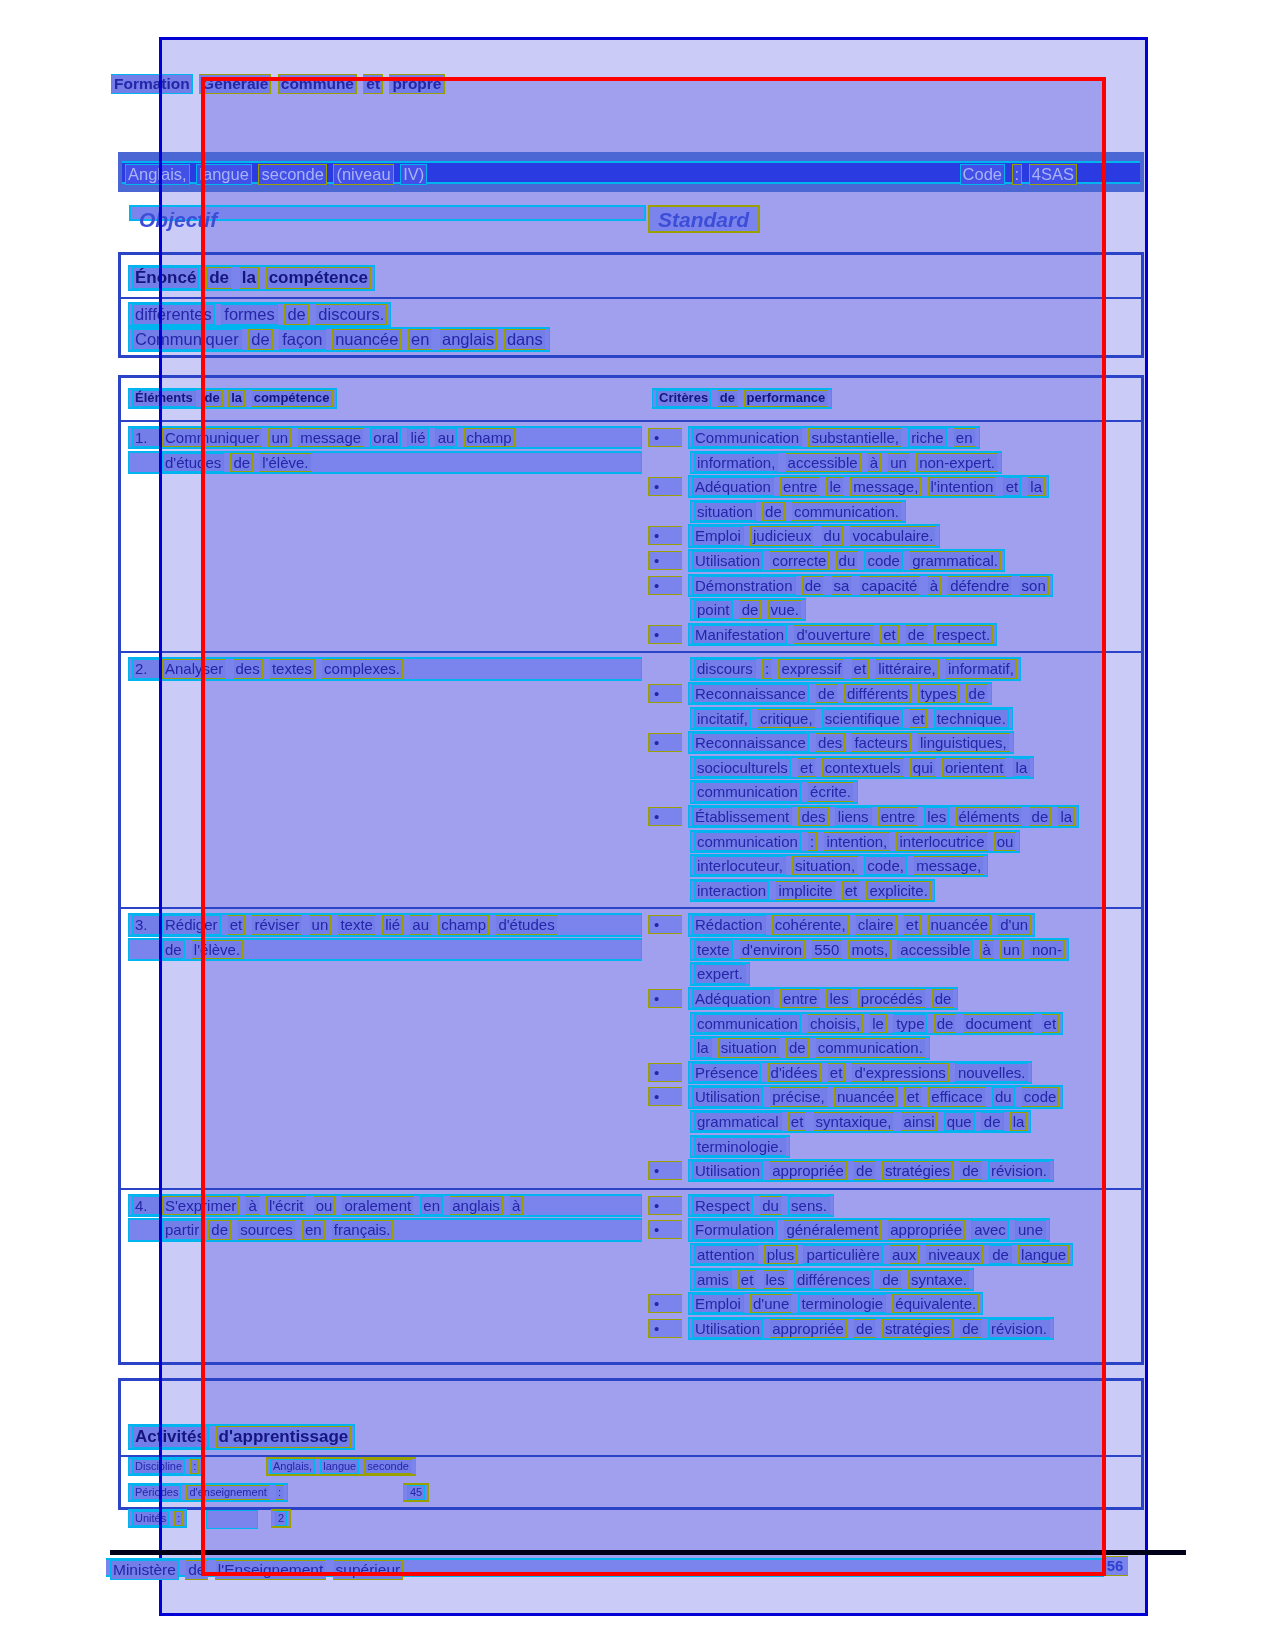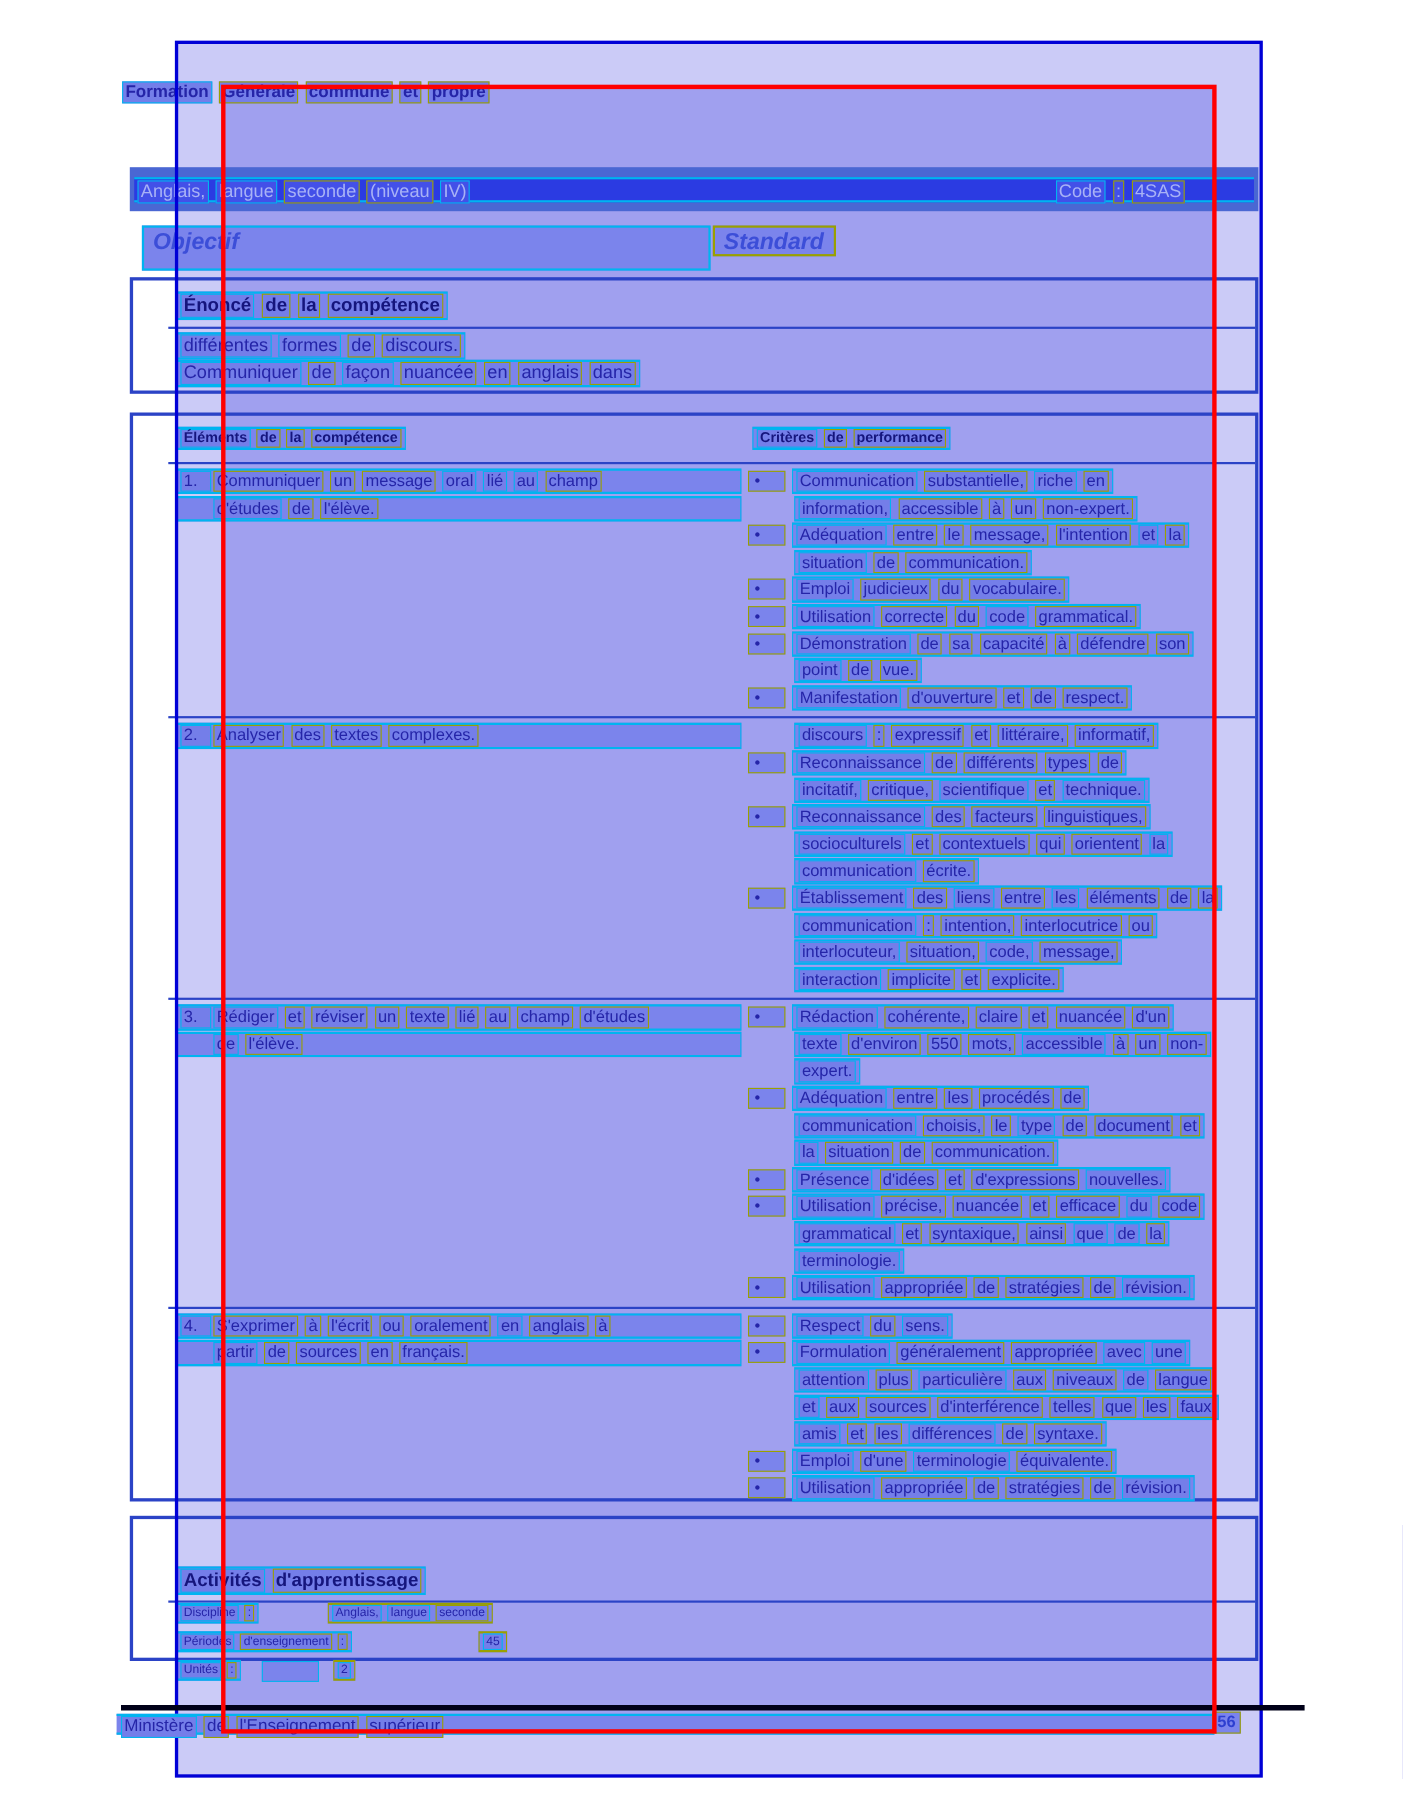--- a/index.html
+++ b/index.html
@@ -9,38 +9,38 @@
     --headmid:#3c4ed8; --red:#ff0000; --pborder:#0000d6;
   }
   *{box-sizing:border-box;margin:0;padding:0;}
   html,body{width:1275px;height:1651px;background:#ffffff;overflow:hidden;}
   body{position:relative;font-family:"Liberation Sans","DejaVu Sans",sans-serif;color:var(--ink);}
   .abs{position:absolute;}
   .page{left:159px;top:37px;width:989px;height:1579px;background:var(--pageblue);z-index:1;}
   .content-fill{left:203px;top:79px;width:901px;height:1495px;background:var(--midblue);z-index:2;}
   .page-outline{left:159px;top:37px;width:989px;height:1579px;border:3px solid var(--pborder);z-index:40;pointer-events:none;}
   .red-outline{left:201px;top:77px;width:905px;height:1499px;border:4px solid var(--red);z-index:50;pointer-events:none;}
-  .layer{z-index:10;padding-left:32px;}
+  .layer{z-index:10;}
   
   .w{display:inline-block;background:var(--word);border:1px solid var(--olive);padding:0 2px;margin:0 1px;line-height:1.15;}
   .w.cy{border-color:var(--cyan);}
   .band{display:inline-block;background:var(--band);border:1px solid var(--cyan);border-top-width:2px;border-bottom-width:2px;padding:0 2px;white-space:nowrap;}
   .band.olv{border-color:var(--olive);}
   .line{height:24.6px;white-space:nowrap;}
   
   .top-text{left:110px;top:74px;font-size:15.5px;font-weight:600;z-index:10;white-space:nowrap;}
   
   .header-bar{left:118px;top:152px;width:1026px;height:40px;background:var(--barfill);z-index:10;}
   .bar-band{position:absolute;left:4px;right:4px;top:9px;height:23px;background:var(--barband);border-top:2px solid var(--cyan);border-bottom:2px solid var(--cyan);}
   .bar-title{position:absolute;left:2px;top:1px;font-size:16.5px;color:var(--bartext);white-space:nowrap;}
   .bar-title .w,.bar-code .w{background:#4350e8;}
   .bar-code{position:absolute;right:62px;top:1px;font-size:16.5px;color:var(--bartext);white-space:nowrap;text-align:right;}
   
   .heading-row{left:118px;top:203px;width:1026px;height:34px;z-index:10;}
-  .objectif-band{position:absolute;left:11px;top:2px;width:517px;height:41px;background:var(--band);border:2px solid var(--cyan);}
+  .objectif-band{position:absolute;left:11px;top:2px;width:517px;height:16px;background:var(--band);border:2px solid var(--cyan);}
   .standard-band{position:absolute;left:530px;top:2px;width:112px;height:28px;background:var(--band);border:2px solid var(--olive);}
   .h-italic{font-size:21px;font-weight:bold;font-style:italic;color:var(--headmid);padding-left:4px;line-height:24px;display:inline-block;}
   .h-italic .w{background:transparent;border-color:transparent;}
   
   .tbl{border:3px solid var(--tb);z-index:10;background:transparent;}
   .enonce{left:118px;top:252px;width:1026px;height:106px;}
   .tbl-head{border-bottom:2px solid var(--tb);font-weight:bold;color:var(--inkdark);font-size:17px;}
   .enonce .tbl-head{height:44px;padding:10px 0 0 7px;}
   .tbl-body{padding:3px 0 0 7px;font-size:16.5px;}
   .elements{left:118px;top:375px;width:1026px;height:990px;}
@@ -179,21 +179,20 @@
             <span class="band wordify"><span class="num w cy">4.</span><span class="w">S'exprimer</span> <span class="w">à</span> <span class="w">l'écrit</span> <span class="w">ou</span> <span class="w">oralement</span> <span class="w cy">en</span> <span class="w">anglais</span> <span class="w">à</span> </span>
           </div>
           <div class="line cont">
             <span class="band wordify"><span class="w cy">partir</span> <span class="w">de</span> <span class="w">sources</span> <span class="w">en</span> <span class="w">français.</span> </span>
           </div>
         </div>
         <div class="col2">
           <div class="line"><span class="bullet">•</span><span class="band wordify"><span class="w cy">Respect</span> <span class="w">du</span> <span class="w cy">sens.</span> </span></div>
           <div class="line"><span class="bullet">•</span><span class="band wordify"><span class="w cy">Formulation</span> <span class="w">généralement</span> <span class="w">appropriée</span> <span class="w cy">avec</span> <span class="w cy">une</span> </span></div>
           <div class="line cont"><span class="band wordify"><span class="w cy">attention</span> <span class="w">plus</span> <span class="w cy">particulière</span> <span class="w">aux</span> <span class="w">niveaux</span> <span class="w cy">de</span> <span class="w">langue</span> </span></div>
-          <div class="line cont"><span class="band wordify"><span class="w cy">et</span> <span class="w">aux</span> <span class="w">sources</span> <span class="w">d'interférence</span> <span class="w">telles</span> <span class="w">que</span> <span class="w">les</span> <span class="w">faux</span> </span></div>
           <div class="line cont"><span class="band wordify"><span class="w cy">amis</span> <span class="w">et</span> <span class="w">les</span> <span class="w cy">différences</span> <span class="w">de</span> <span class="w">syntaxe.</span> </span></div>
           <div class="line"><span class="bullet">•</span><span class="band wordify"><span class="w cy">Emploi</span> <span class="w">d'une</span> <span class="w cy">terminologie</span> <span class="w">équivalente.</span> </span></div>
           <div class="line"><span class="bullet">•</span><span class="band wordify"><span class="w cy">Utilisation</span> <span class="w">appropriée</span> <span class="w">de</span> <span class="w">stratégies</span> <span class="w">de</span> <span class="w cy">révision.</span> </span></div>
         </div>
       </div>
     </div>
 </div>
 
 <div class="abs tbl activites layer">
   <div class="tbl-head">

